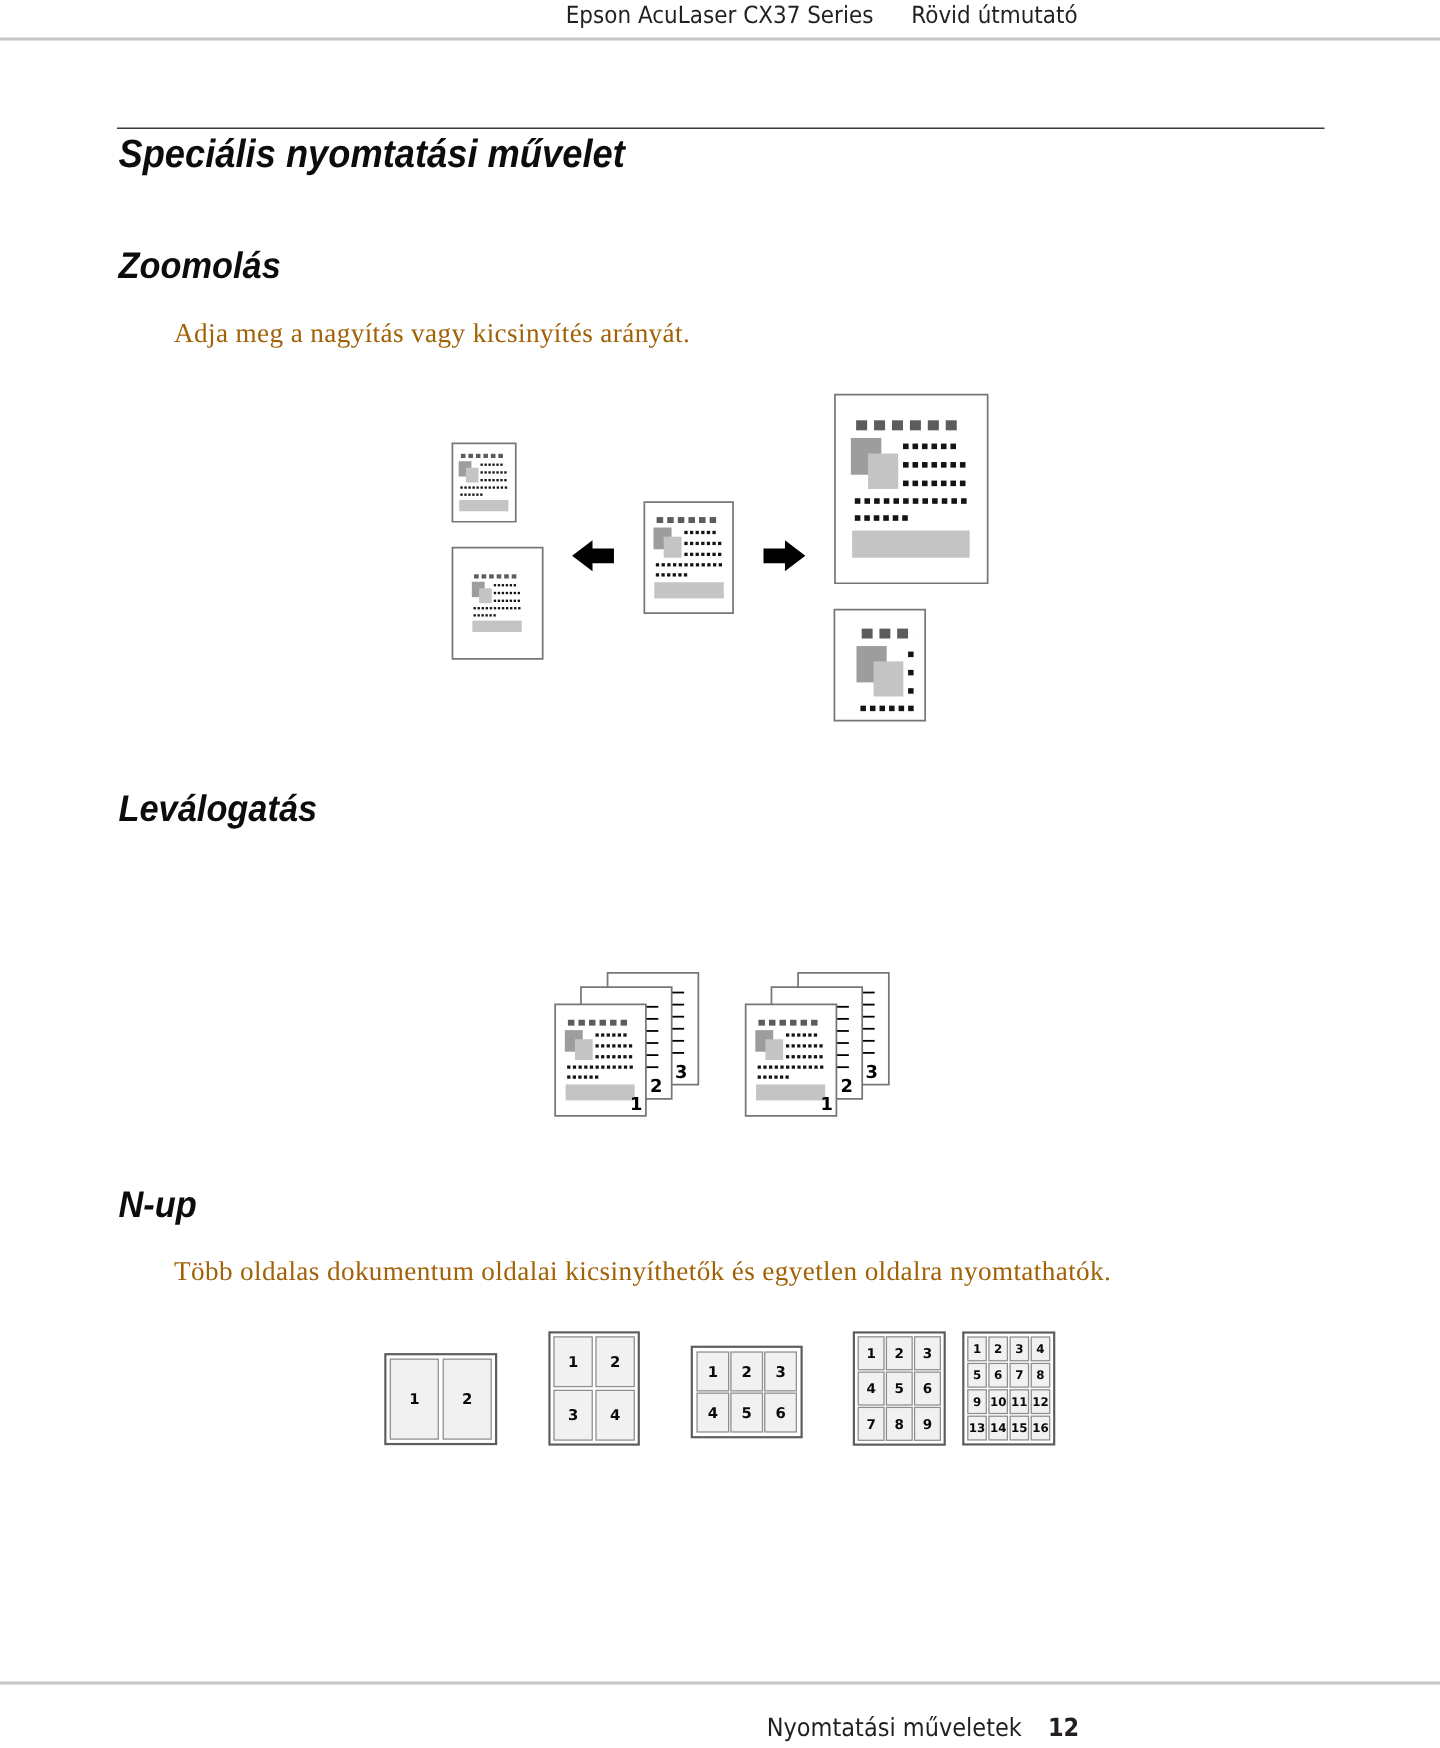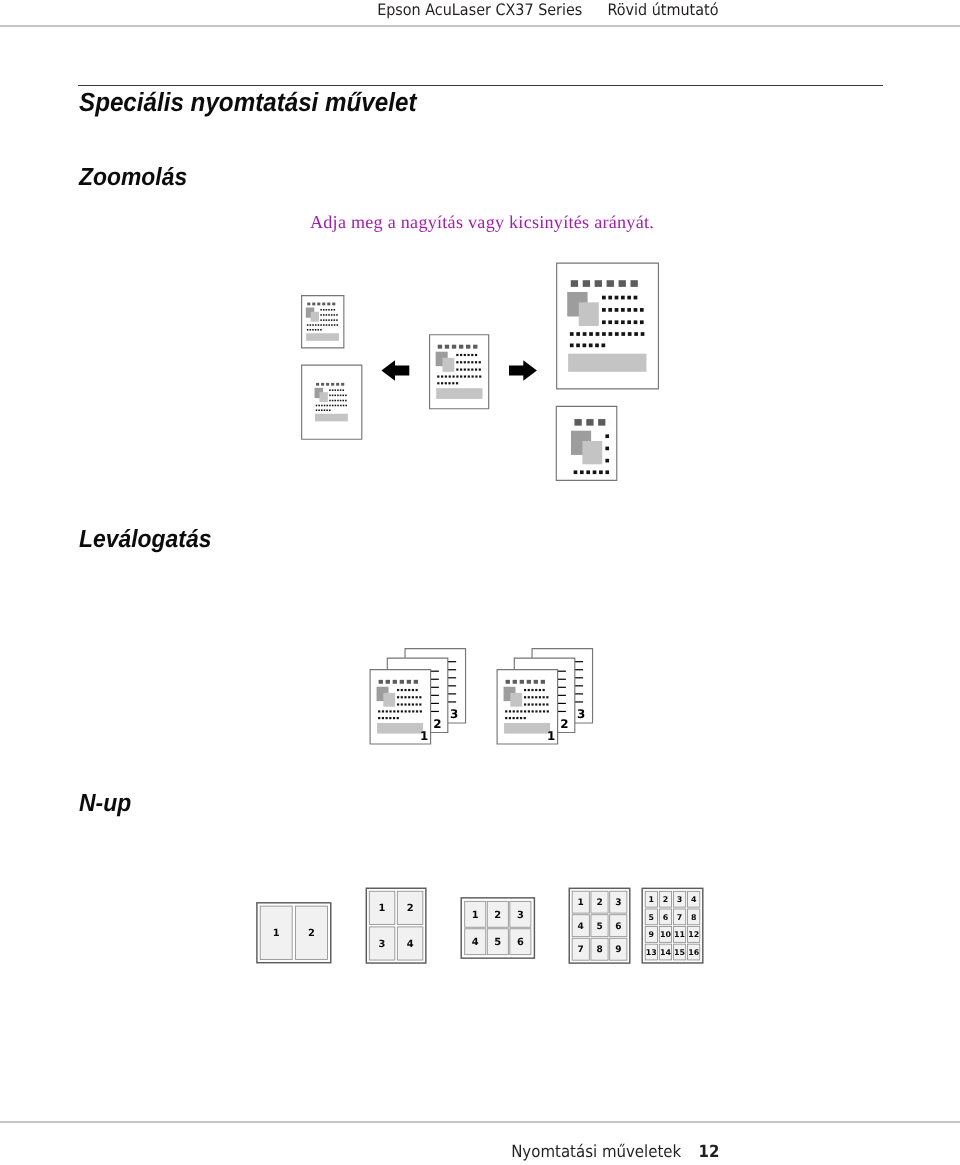--- a/index.html
+++ b/index.html
@@ -45,25 +45,25 @@
     position:absolute;left:78.9px;
     white-space:nowrap;
     font-family:"Liberation Sans",sans-serif;
     font-weight:bold;font-style:italic;font-size:24.7px;
     line-height:24.7px;color:#0c0c0c;
     transform:scaleX(0.928);transform-origin:0 0;
   }
 
   
   .body{
-    position:absolute;left:132px;
+    position:absolute;left:116px;
     font-family:"Liberation Serif",serif;
-    font-size:18.11px;color:#a21caf;
+    font-size:18.11px;color:#a16207;
     line-height:23.2px;letter-spacing:0.26px;
-    text-align:center;
+    text-align:left;
   }
 
   
   .rule-foot{
     position:absolute;left:0;top:1121.4px;width:960px;height:1.4px;background:#c6c6ca;
   }
   .footer{
     position:absolute;right:49px;top:1142.1px;
     white-space:nowrap;
     font-family:"DejaVu Sans",sans-serif;
@@ -253,20 +253,21 @@
           <rect class="pg" x="497.1" y="669.6" width="60.5" height="74.37"></rect>
           <g transform="translate(497.1,669.6) scale(0.9928,0.9916)">
             <use href="#pgc"></use>
           </g>
           <text class="num" x="546.95" y="739.8">1</text>
         </g>
       </g>
     </svg>
 
   <div class="h2" style="top:792.4px">N-up</div>
+  <div class="body" style="top:836.4px;width:790px">Több oldalas dokumentum oldalai kicsinyíthetők és egyetlen oldalra nyomtathatók.</div>
   <svg class="fig" style="left:0;top:0" width="960" height="1165" viewBox="0 0 960 1165">
       <g>
         <rect class="nb" x="256.9" y="902.8" width="73.85" height="59.9"></rect>
         <g>
           <rect class="nc" x="260.2" y="906.1" width="31.98" height="53.3"></rect>
           <text class="nt" style="font-size:9.9px" x="276.19" y="936.26">1</text>
         </g>
         <g>
           <rect class="nc" x="295.47" y="906.1" width="31.98" height="53.3"></rect>
           <text class="nt" style="font-size:9.9px" x="311.46" y="936.26">2</text>

